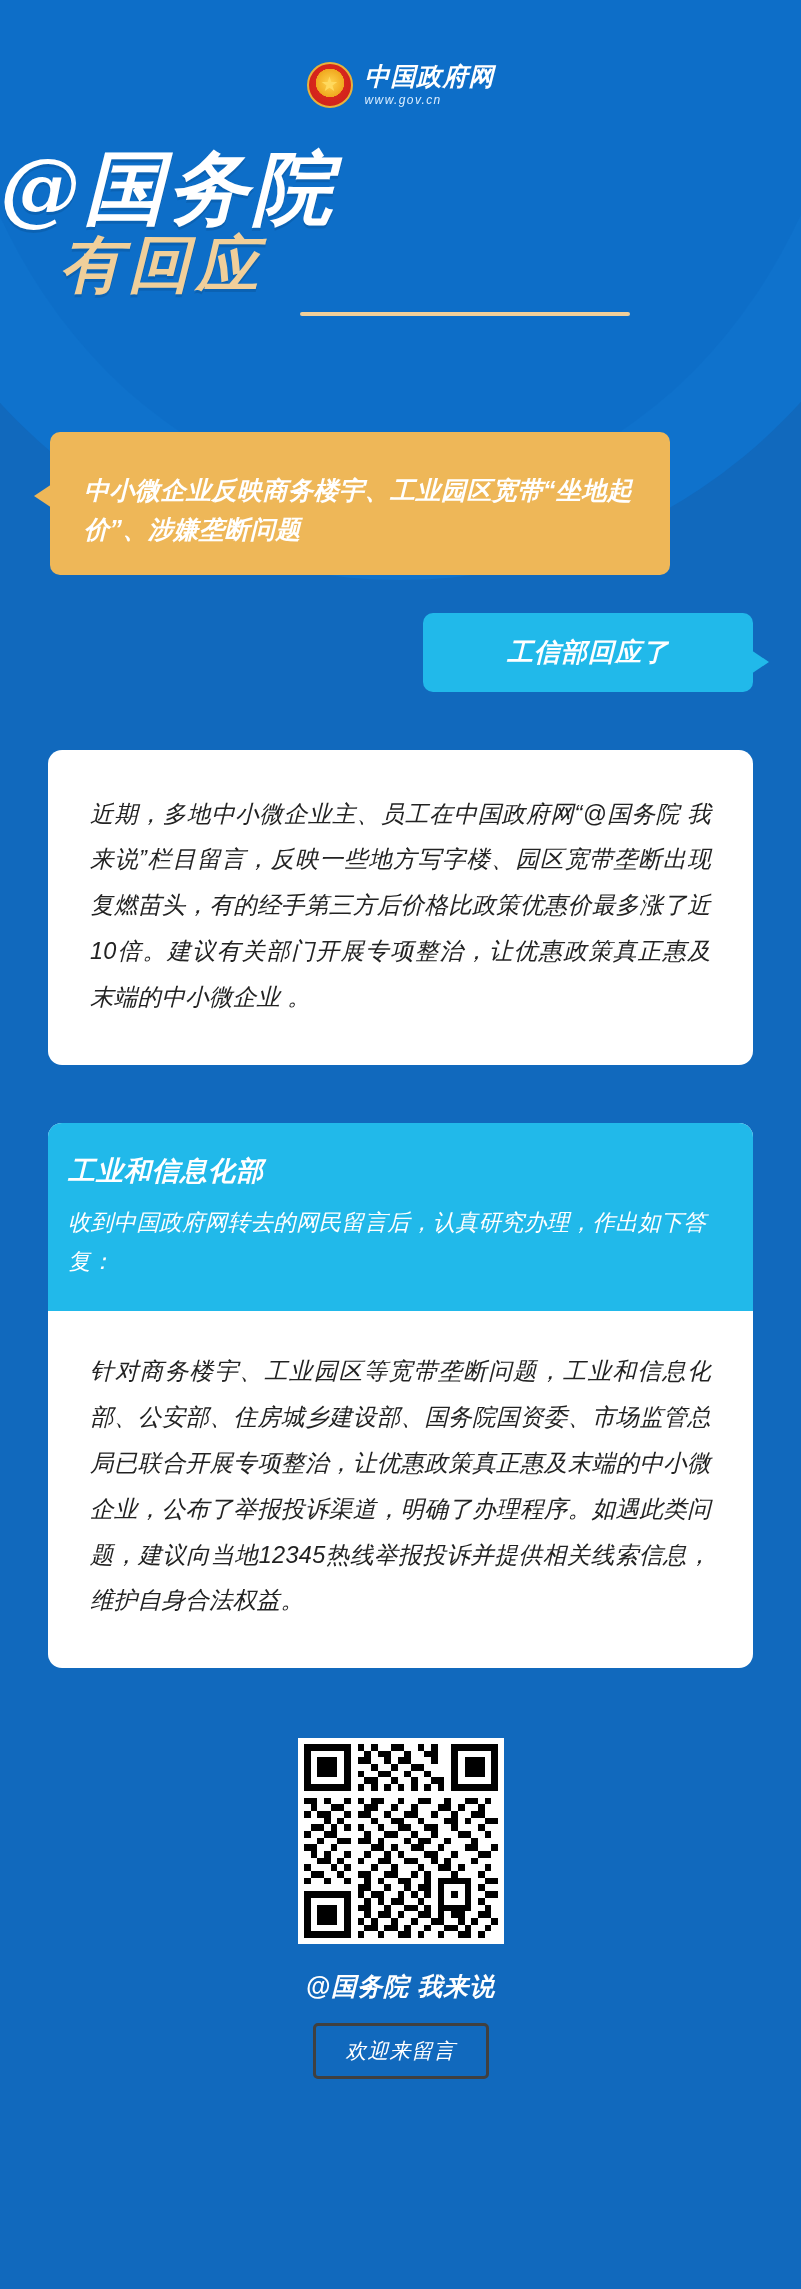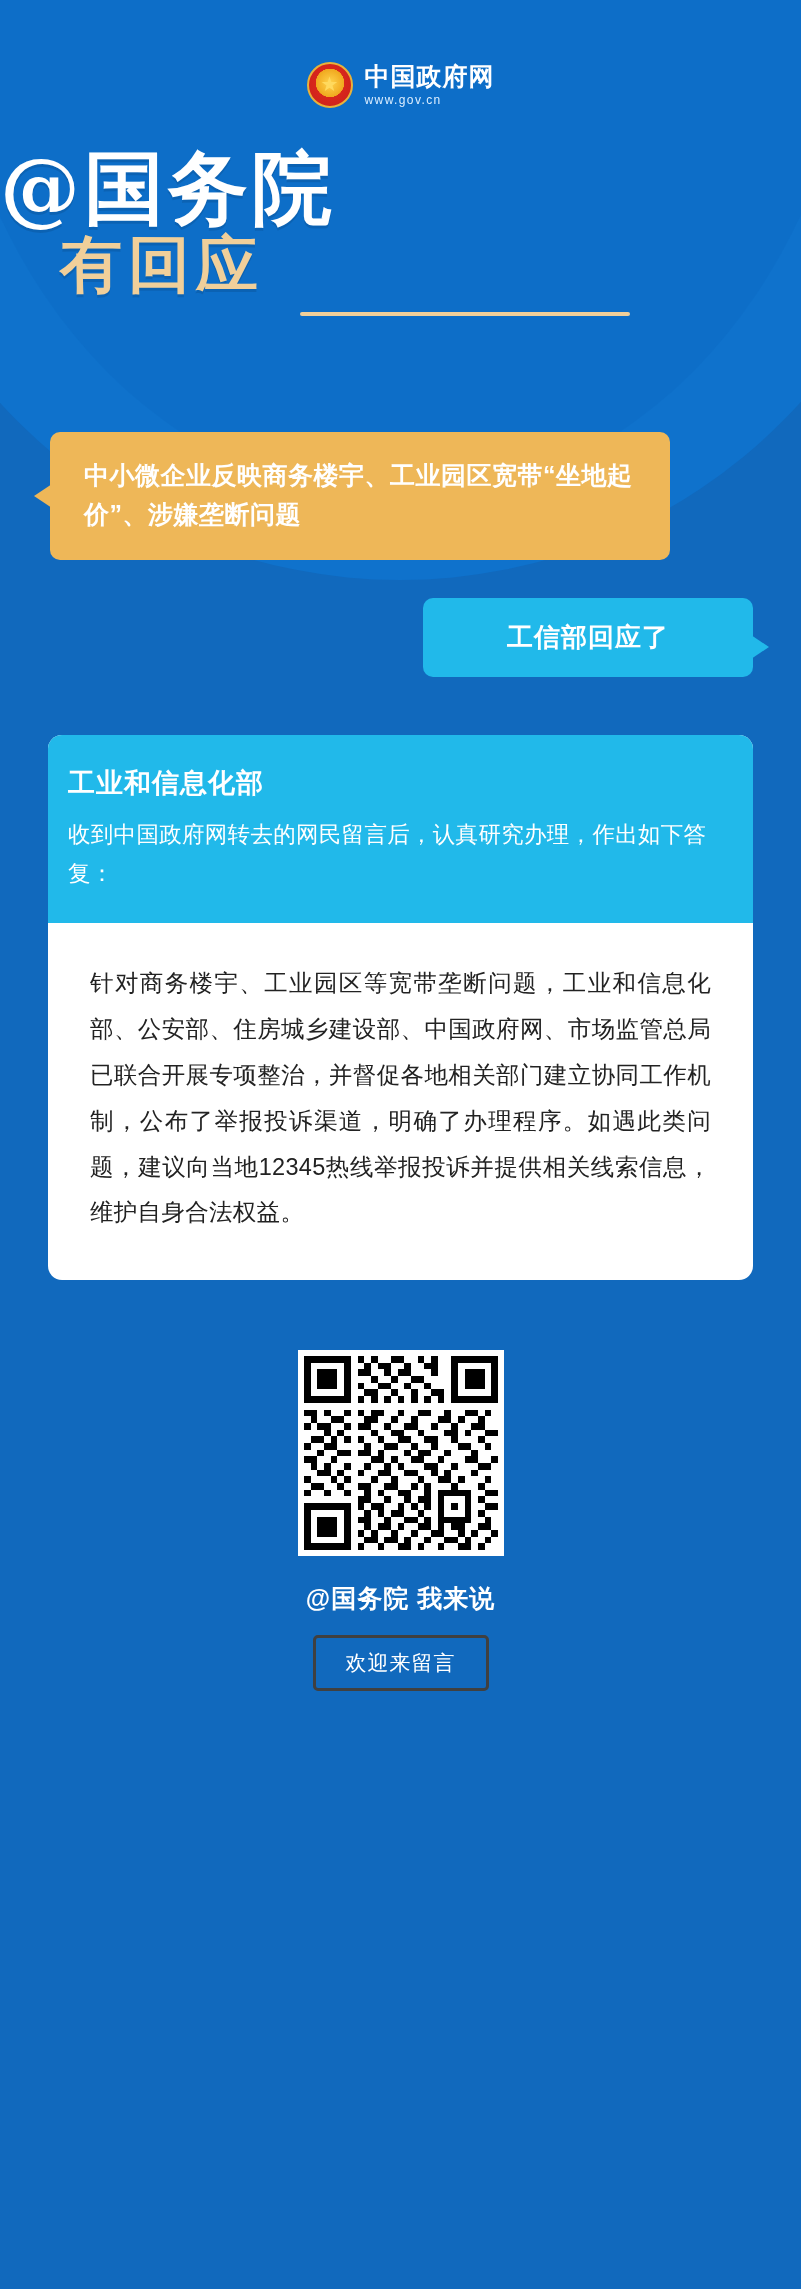--- a/index.html
+++ b/index.html
@@ -35,20 +35,21 @@
     width: 920px;
     height: 1120px;
     border-radius: 50%;
     background: #0d6cc4;
     opacity: .55;
   }
   .content {
     position: relative;
     z-index: 3;
     width: 801px;
+    font-style: italic;
   }
 
   
   .brand {
     display: flex;
     align-items: center;
     justify-content: center;
     gap: 12px;
     padding-top: 62px;
   }
@@ -129,21 +130,21 @@
 
   
   .bubble-q {
     position: relative;
     margin: 54px 12px 0 50px;
     width: 620px;
     box-sizing: border-box;
     background: #eeb758;
     color: #ffffff;
     border-radius: 10px;
-    padding: 24px 30px 26px 34px;
+    padding: 39px 30px 26px 34px;
     font-size: 25px;
     line-height: 1.55;
     font-weight: bold;
     letter-spacing: .5px;
   }
   .bubble-q::after {
     content: "";
     position: absolute;
     left: -16px;
     top: 52px;
@@ -285,28 +286,31 @@
     <div class="title-wrap">
       <div class="title-line1">@国务院</div>
       <div class="title-line2">有回应</div>
       <div class="title-underline"></div>
     </div>
 
     <div class="bubble-q">中小微企业反映商务楼宇、工业园区宽带“坐地起价”、涉嫌垄断问题</div>
 
     <div class="bubble-a">工信部回应了</div>
 
+    <div class="card">
+      <p>近期，多地中小微企业主、员工在中国政府网“@国务院 我来说”栏目留言，反映一些地方写字楼、园区宽带垄断出现复燃苗头，有的经手第三方后价格比政策优惠价最多涨了近10倍。建议有关部门开展专项整治，让优惠政策真正惠及末端的中小微企业 。</p>
+    </div>
 
     <div class="reply">
       <div class="reply-head">
         <div class="reply-org">工业和信息化部</div>
         <div class="reply-sub">收到中国政府网转去的网民留言后，认真研究办理，作出如下答复：</div>
       </div>
       <div class="reply-body">
-        <p>针对商务楼宇、工业园区等宽带垄断问题，工业和信息化部、公安部、住房城乡建设部、中国政府网、市场监管总局已联合开展专项整治，并督促各地相关部门建立协同工作机制，公布了举报投诉渠道，明确了办理程序。如遇此类问题，建议向当地12345热线举报投诉并提供相关线索信息，维护自身合法权益。</p>
+        <p>针对商务楼宇、工业园区等宽带垄断问题，工业和信息化部、公安部、住房城乡建设部、国务院国资委、市场监管总局已联合开展专项整治，让优惠政策真正惠及末端的中小微企业，公布了举报投诉渠道，明确了办理程序。如遇此类问题，建议向当地12345热线举报投诉并提供相关线索信息，维护自身合法权益。</p>
       </div>
     </div>
 
     <div class="footer">
       <div class="qr">
         <svg width="194" height="194" viewBox="0 0 29 29" shape-rendering="crispEdges">
           <rect width="29" height="29" fill="#ffffff"></rect>
           <g fill="#000000">
 
             <rect x="0" y="0" width="7" height="1"></rect>

